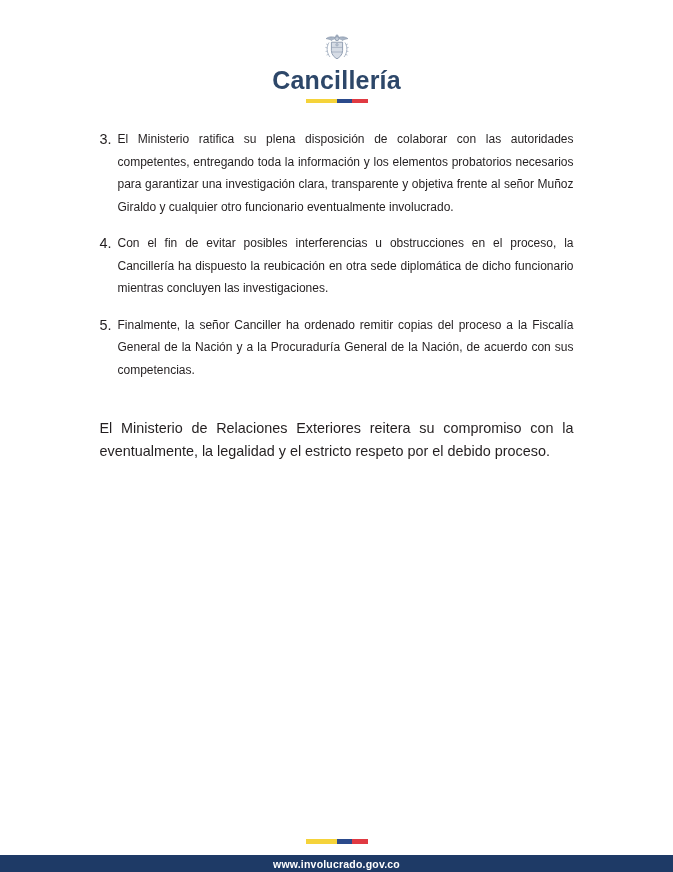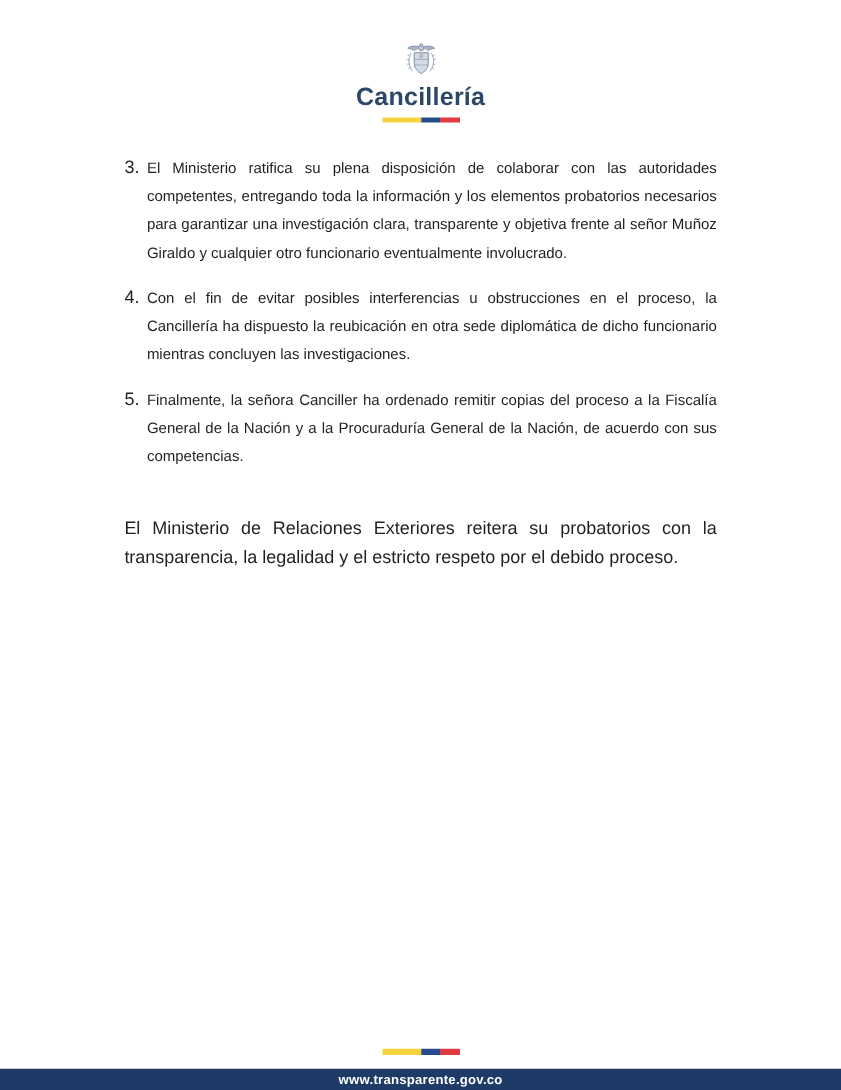--- a/index.html
+++ b/index.html
@@ -23,21 +23,21 @@
     flex-direction: column;
     align-items: center;
   }
   .emblem {
     width: 34px;
     height: 30px;
     display: block;
   }
   .wordmark {
     margin-top: 4px;
-    font-size: 20px;
+    font-size: 25px;
     font-weight: bold;
     letter-spacing: 0.2px;
     color: #2d4769;
     line-height: 1;
   }
   .flagbar {
     margin-top: 6px;
     display: flex;
     height: 4px;
     width: 62px;
@@ -153,29 +153,29 @@
     <li class="list-item">
       <span class="item-marker">3.</span>
       <span class="item-text">El Ministerio ratifica su plena disposición de colaborar con las autoridades competentes, entregando toda la información y los elementos probatorios necesarios para garantizar una investigación clara, transparente y objetiva frente al señor Muñoz Giraldo y cualquier otro funcionario eventualmente involucrado.</span>
     </li>
     <li class="list-item">
       <span class="item-marker">4.</span>
       <span class="item-text">Con el fin de evitar posibles interferencias u obstrucciones en el proceso, la Cancillería ha dispuesto la reubicación en otra sede diplomática de dicho funcionario mientras concluyen las investigaciones.</span>
     </li>
     <li class="list-item">
       <span class="item-marker">5.</span>
-      <span class="item-text">Finalmente, la señora Canciller ha ordenado remitir copias del proceso a la Fiscalía General de la Nación y a la Procuraduría General de la Nación, de acuerdo con sus competencias.</span>
+      <span class="item-text">Finalmente, la señor Canciller ha ordenado remitir copias del proceso a la Fiscalía General de la Nación y a la Procuraduría General de la Nación, de acuerdo con sus competencias.</span>
     </li>
   </ol>
 
-  <p class="closing-paragraph">El Ministerio de Relaciones Exteriores reitera su probatorios con la transparencia, la legalidad y el estricto respeto por el debido proceso.</p>
+  <p class="closing-paragraph">El Ministerio de Relaciones Exteriores reitera su compromiso con la eventualmente, la legalidad y el estricto respeto por el debido proceso.</p>
 </div>
 
 <div class="footer">
   <div class="footer-flag">
     <span class="yellow"></span>
     <span class="blue"></span>
     <span class="red"></span>
   </div>
   <div class="footer-band">
-    <span class="footer-url">www.transparente.gov.co</span>
+    <span class="footer-url">www.involucrado.gov.co</span>
   </div>
 </div>
 
 </body></html>

